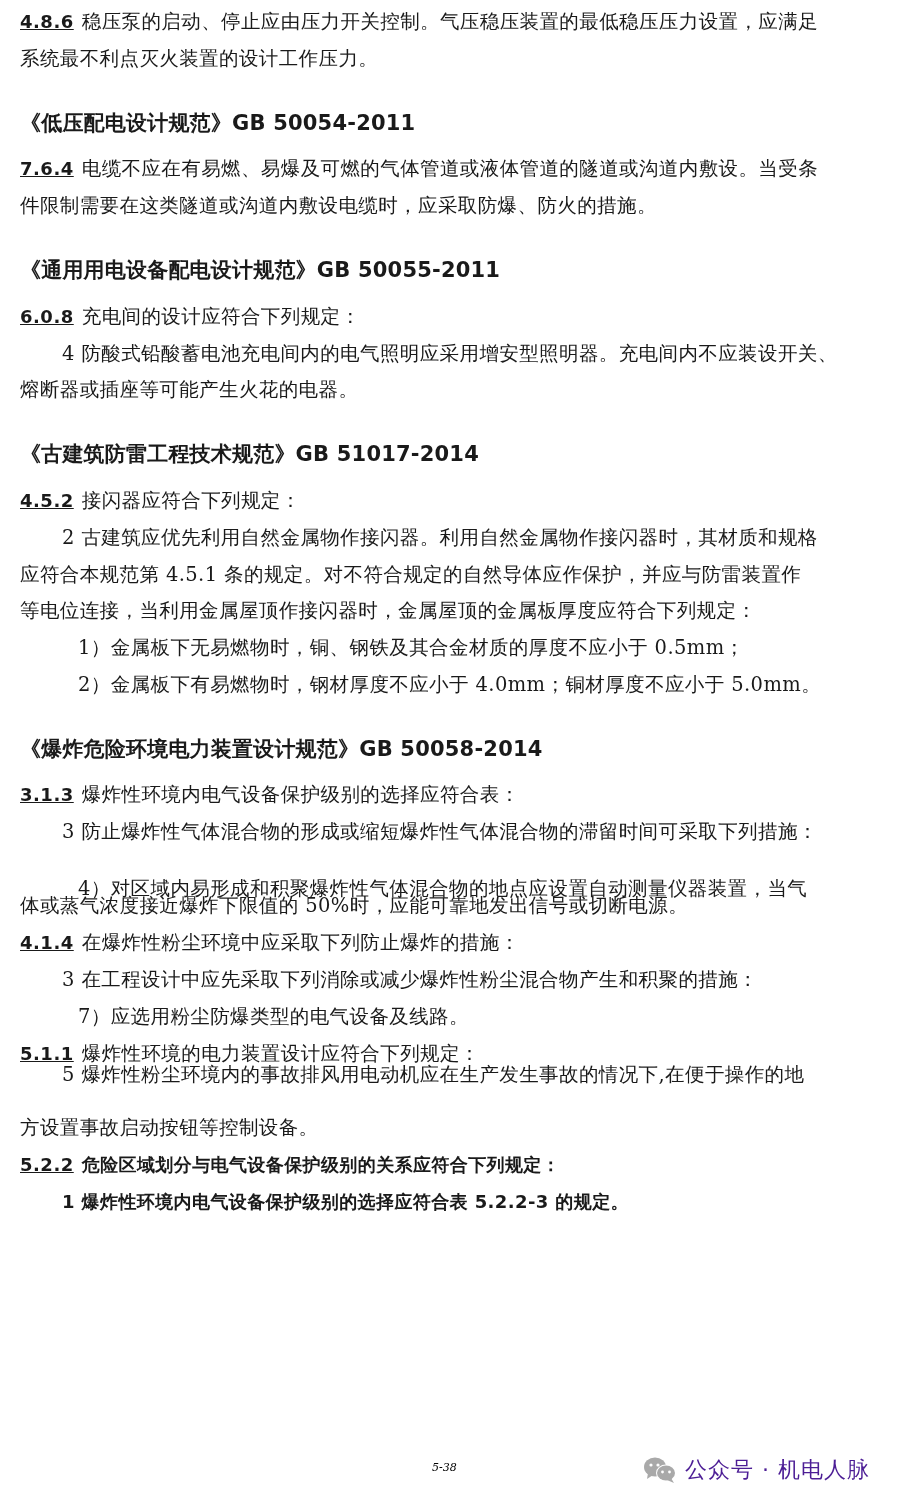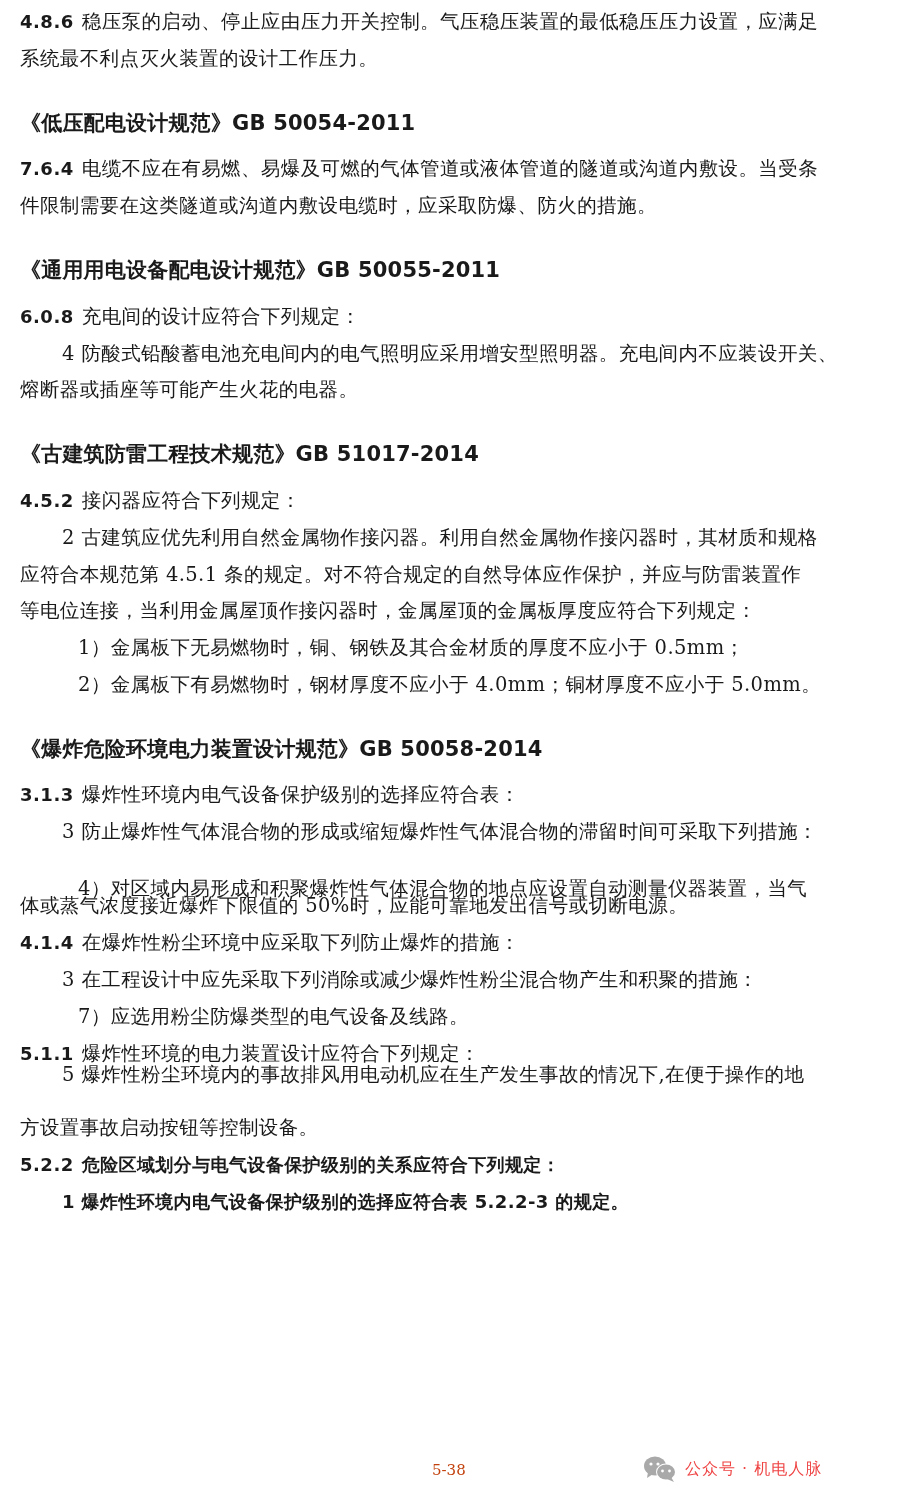--- a/index.html
+++ b/index.html
@@ -28,20 +28,21 @@
       font-size: 19.5px;
       line-height: 28px;
       letter-spacing: 0.4px;
     }
     .num {
       font-family: "DejaVu Sans", "Liberation Sans", sans-serif;
       font-weight: bold;
       font-size: 18px;
       margin-right: 8px;
       letter-spacing: 0.5px;
+      text-decoration: underline;
     }
     .heading {
       position: absolute;
       left: 0;
       white-space: nowrap;
       font-family: "DejaVu Sans", "Liberation Sans", sans-serif;
       font-weight: bold;
       font-size: 21px;
       line-height: 30px;
       letter-spacing: 0.2px;
@@ -51,32 +52,33 @@
       font-weight: bold;
       font-size: 18px;
     }
     .ind1 { padding-left: 42px; }
     .ind2 { padding-left: 58px; }
     .footer-page {
       position: absolute;
       left: 432px;
       top: 1461px;
       font-family: "DejaVu Serif", "Liberation Serif", serif;
-      font-size: 15px;
-      color: #c2410c;
+      font-size: 11px;
+      color: #000000;
+      font-style: italic;
     }
     .watermark {
       position: absolute;
       left: 643px;
       top: 1455px;
       display: flex;
       align-items: center;
-      color: #ef4444;
+      color: #4c1d95;
       font-family: "DejaVu Sans", "Liberation Sans", sans-serif;
-      font-size: 16px;
+      font-size: 22px;
       letter-spacing: 1px;
     }
     .watermark svg { margin-right: 8px; }
   </style>
 </head>
 <body>
 
 <div class="page">
 
   <div class="line" style="top:8px;"><span class="num">4.8.6</span><span>稳压泵的启动、停止应由压力开关控制。气压稳压装置的最低稳压压力设置，应满足</span></div>

